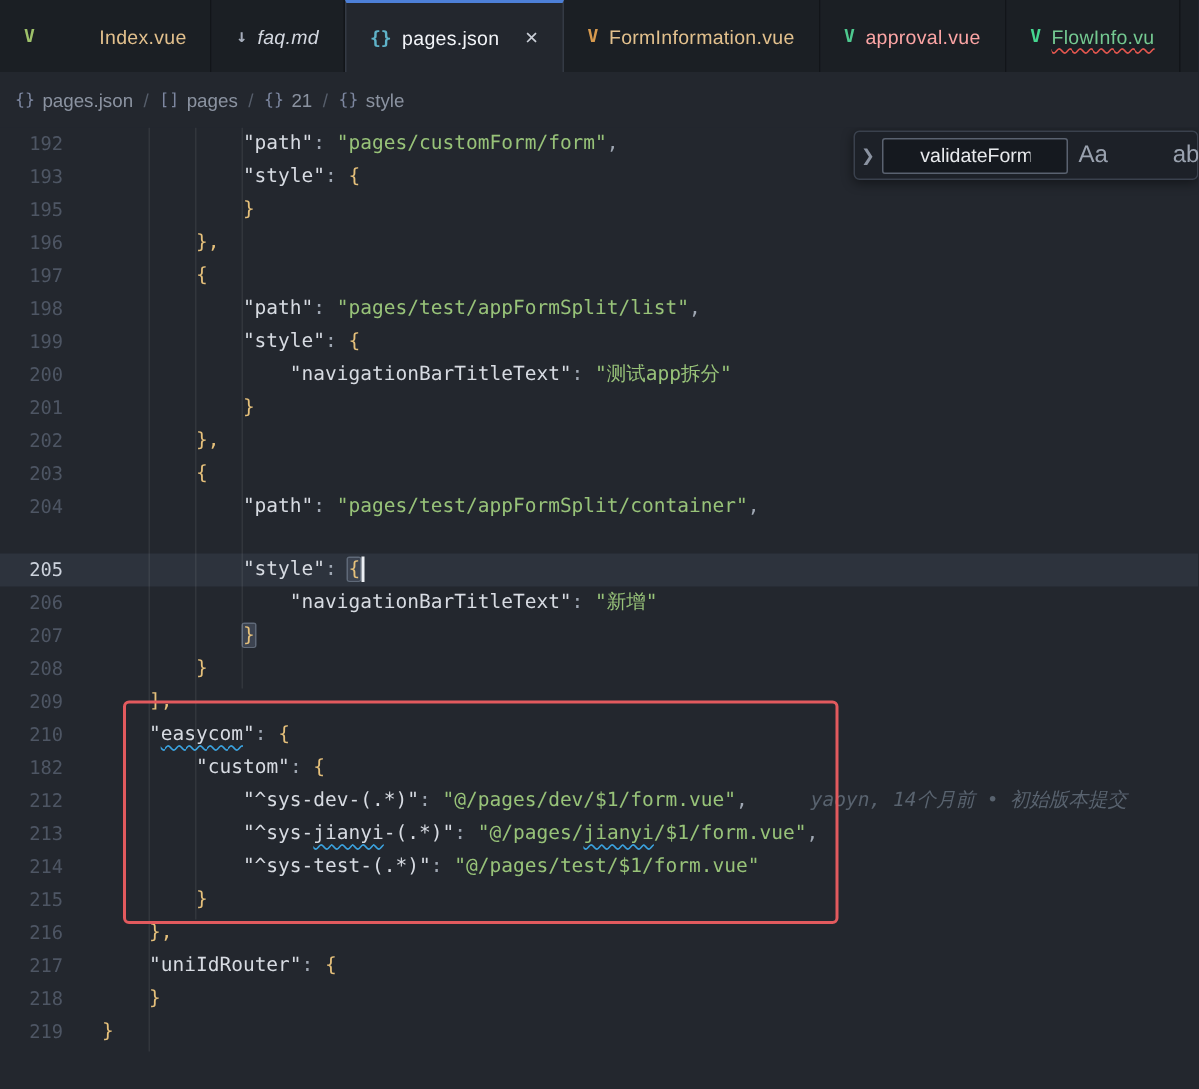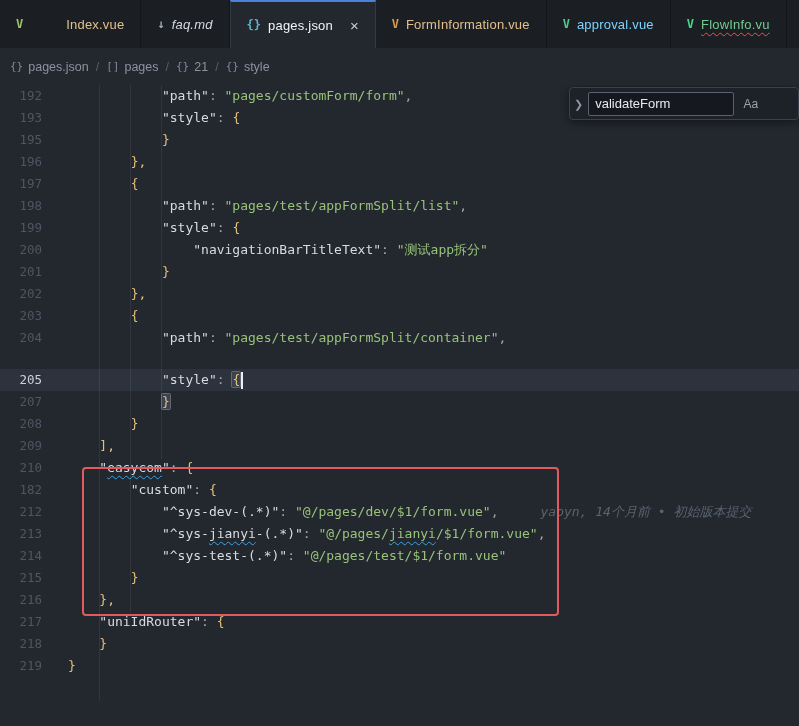--- a/index.html
+++ b/index.html
@@ -85,27 +85,27 @@
   
   .find-widget {
     position:absolute; top:2px; right:0; width:230px; height:33px;
     background:#1d2128; border:1px solid #3a414d; border-radius:4px;
     display:flex; align-items:center; gap:5px; padding:0 3px 0 4px;
     box-shadow:0 2px 8px rgba(0,0,0,.45); z-index:5;
     font-family:"Liberation Sans", sans-serif;
   }
   .fw-chevron { color:#8b93a1; font-size:11px; width:12px; text-align:center; cursor:pointer; }
   .fw-input {
-    width:146px; height:24px; background:#15191f;
+    width:124px; height:24px; background:#15191f;
     border:1px solid #5a6270; border-radius:2px;
     color:#e8eaed; font-size:13px; font-family:"Liberation Sans", sans-serif;
-    padding:0 6px; outline:none;
+    padding:0 24px; outline:none;
   }
   .fw-btn {
-    color:#9aa2af; font-size:12px; width:23px; height:22px;
+    color:#9aa2af; font-size:16px; width:23px; height:22px;
     display:flex; align-items:center; justify-content:center;
     border-radius:3px; cursor:pointer; flex:none;
   }
   .fw-btn.uw { text-underline-offset:2px;margin-left:34px; }
 
   
   .annotation-box {
     position:absolute; left:82px; top:382px; width:477px; height:149px;
     border:2px solid #e25a5e; border-radius:4px;
     z-index:6; pointer-events:none;
@@ -129,21 +129,21 @@
         <span class="tab-icon" style="color: rgb(95, 179, 201);">{}</span>
         <span class="tab-label" style="color: rgb(242, 244, 248);">pages.json</span>
         <span class="tab-close">×</span>
       </div>
       <div class="tab">
         <span class="tab-icon" style="color: rgb(215, 154, 78);">V</span>
         <span class="tab-label" style="color: rgb(226, 192, 141);">FormInformation.vue</span>
       </div>
       <div class="tab">
         <span class="tab-icon" style="color: rgb(78, 201, 143);">V</span>
-        <span class="tab-label" style="color: #7dd3fc;">approval.vue</span>
+        <span class="tab-label" style="color: #fca5a5;">approval.vue</span>
       </div>
       <div class="tab">
         <span class="tab-icon" style="color: rgb(69, 214, 143);">V</span>
         <span class="tab-label err-underline" style="color: rgb(116, 201, 145);">FlowInfo.vu</span>
       </div>
     </div>
 
   <div class="breadcrumb">
       <span class="crumb">
         <span class="crumb-icon">{}</span>
@@ -216,20 +216,24 @@
           <span class="ln">203</span>
           <span class="lt"><span class="ws">        </span><span class="b">{</span></span>
         </div>
         <div class="line">
           <span class="ln">204</span>
           <span class="lt"><span class="ws">            </span><span class="k">"path"</span><span class="p">: </span><span class="s">"pages/test/appFormSplit/container"</span><span class="p">,</span></span>
         </div>
         <div class="line active">
           <span class="ln">205</span>
           <span class="lt"><span class="ws">            </span><span class="k">"style"</span><span class="p">: </span><span class="bm">{</span><span class="cur"></span></span>
+        </div>
+        <div class="line">
+          <span class="ln">206</span>
+          <span class="lt"><span class="ws">                </span><span class="k">"navigationBarTitleText"</span><span class="p">: </span><span class="s">"新增"</span></span>
         </div>
         <div class="line">
           <span class="ln">207</span>
           <span class="lt"><span class="ws">            </span><span class="bm">}</span></span>
         </div>
         <div class="line">
           <span class="ln">208</span>
           <span class="lt"><span class="ws">        </span><span class="b">}</span></span>
         </div>
         <div class="line">

